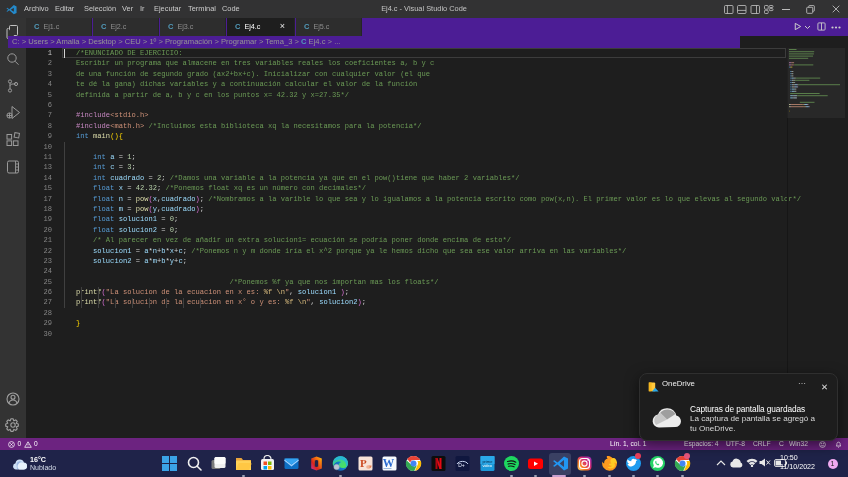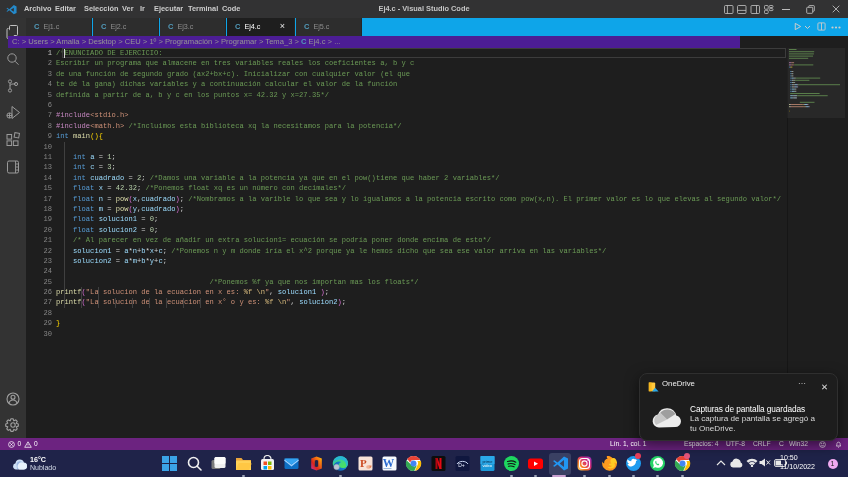--- a/index.html
+++ b/index.html
@@ -2,50 +2,50 @@
 <html><head>
 <meta charset="utf-8">
 <style>
 * { margin:0; padding:0; box-sizing:border-box; }
 html,body { width:848px; height:477px; overflow:hidden; background:#1e1e1e;
   font-family:"Liberation Sans", sans-serif; }
 #root { position:relative; width:848px; height:477px; }
 
 
 #titlebar { position:absolute; left:0; top:0; width:848px; height:18px; background:#323233;
-  color:#cccccc; font-size:7.4px;font-weight:bold; }
+  color:#cccccc; font-size:7.4px; }
 #titlebar .menu { position:absolute; top:0; height:18px; line-height:18px; }
 #titlebar .wt { position:absolute; top:0; height:18px; line-height:18px; left:0; width:100%;
   text-align:center; color:#c5c5c5; }
 
 
 #actbar { position:absolute; left:0; top:18px; width:26px; height:420px; background:#333333; }
 #actbar svg { position:absolute; left:5px; }
 
 
-#tabbar { position:absolute; left:26px; top:18px; width:822px; height:17.5px; background:#0ea5e9; }
+#tabbar { position:absolute; left:26px; top:18px; width:822px; height:17.5px; background:#4c1d95; }
 .tab { position:absolute; top:0; height:17.5px; background:#2d2d2d; color:#8f8f8f; font-size:7.2px;
   line-height:17.5px; border-right:1px solid #252526; }
 .tab.active { background:#1e1e1e; color:#ffffff; }
 .tab .ci { font-family:"Liberation Sans"; font-weight:bold; color:#519aba; margin:0 4px 0 8px; font-size:7.5px; }
 .tab .x { position:absolute; right:9px; top:0; color:#e8e8e8; font-size:9px; }
 
 
 #crumbs { position:absolute; left:8px; top:35.5px; width:732px; height:12.5px; background:#4c1d95;
   color:#969696; font-size:7.6px; line-height:12.5px; }
 #crumbs b { font-family:"Liberation Sans"; font-weight:bold; color:#519aba; }
 
 
 #editor { position:absolute; left:26px; top:48px; width:822px; height:390px; background:#1e1e1e; }
 #code { position:absolute; left:0; top:0.1px; width:760px; }
 .cl { height:10.4px; line-height:10.4px; white-space:pre; font-family:"Liberation Mono", monospace;
   font-size:7.1px; letter-spacing:0.008px; }
 .ln { display:inline-block; width:26px; text-align:right; color:#858585; }
 .lnA { color:#c6c6c6; }
-.ct { margin-left:4px; color:#d4d4d4; }
+.ct { margin-left:24px; color:#d4d4d4; }
 .ct i { font-style:normal; }
 i.cm{color:#6A9955} i.kw{color:#569CD6} i.pp{color:#C586C0} i.st{color:#CE9178}
 i.fn{color:#DCDCAA} i.nu{color:#B5CEA8} i.vr{color:#9CDCFE} i.op{color:#D4D4D4}
 i.es{color:#D7BA7D} i.b1{color:#FFD700} i.b2{color:#DA70D6}
 .ig { position:absolute; width:1px; height:10.4px; background:#404040; }
 
 
 #status { position:absolute; left:0; top:438px; width:848px; height:12px; background:#6c2380;
   color:#ffffff; font-size:6.7px; line-height:12px; }
 

